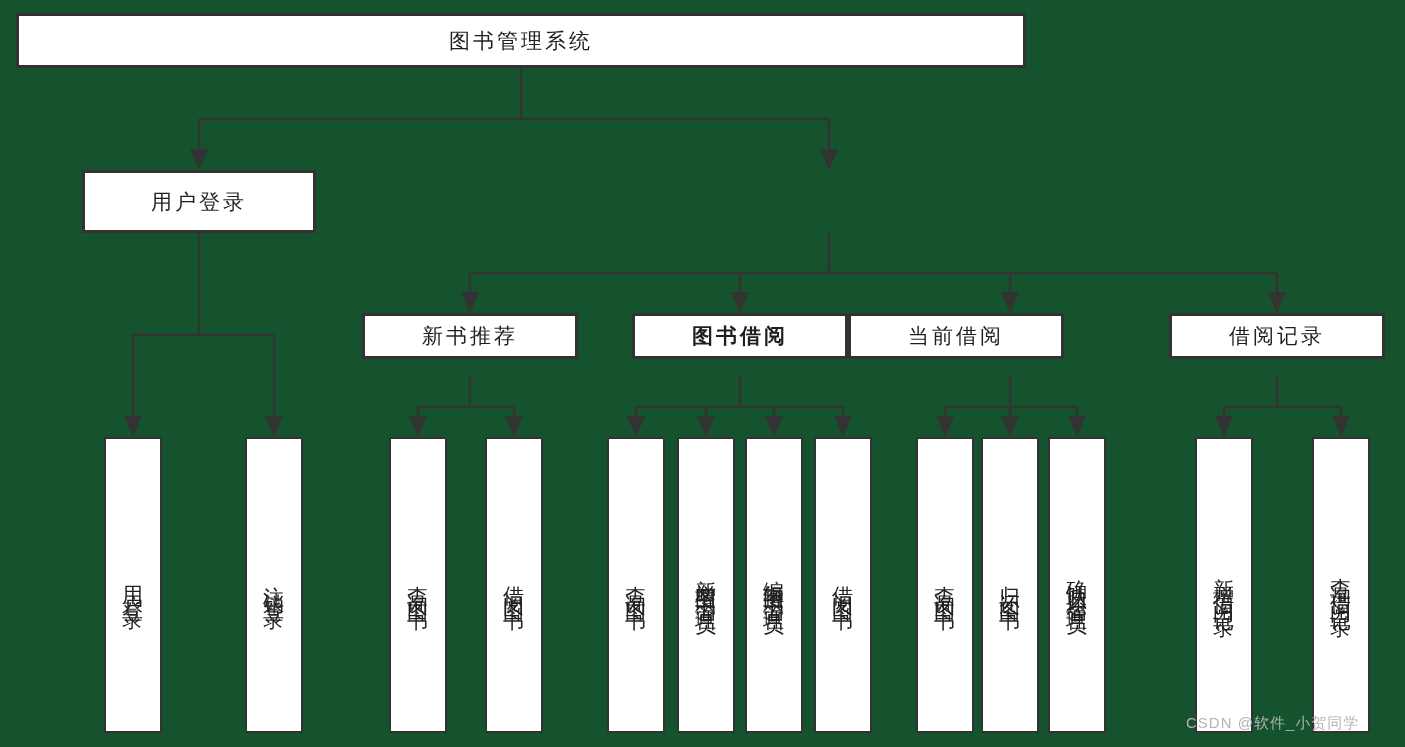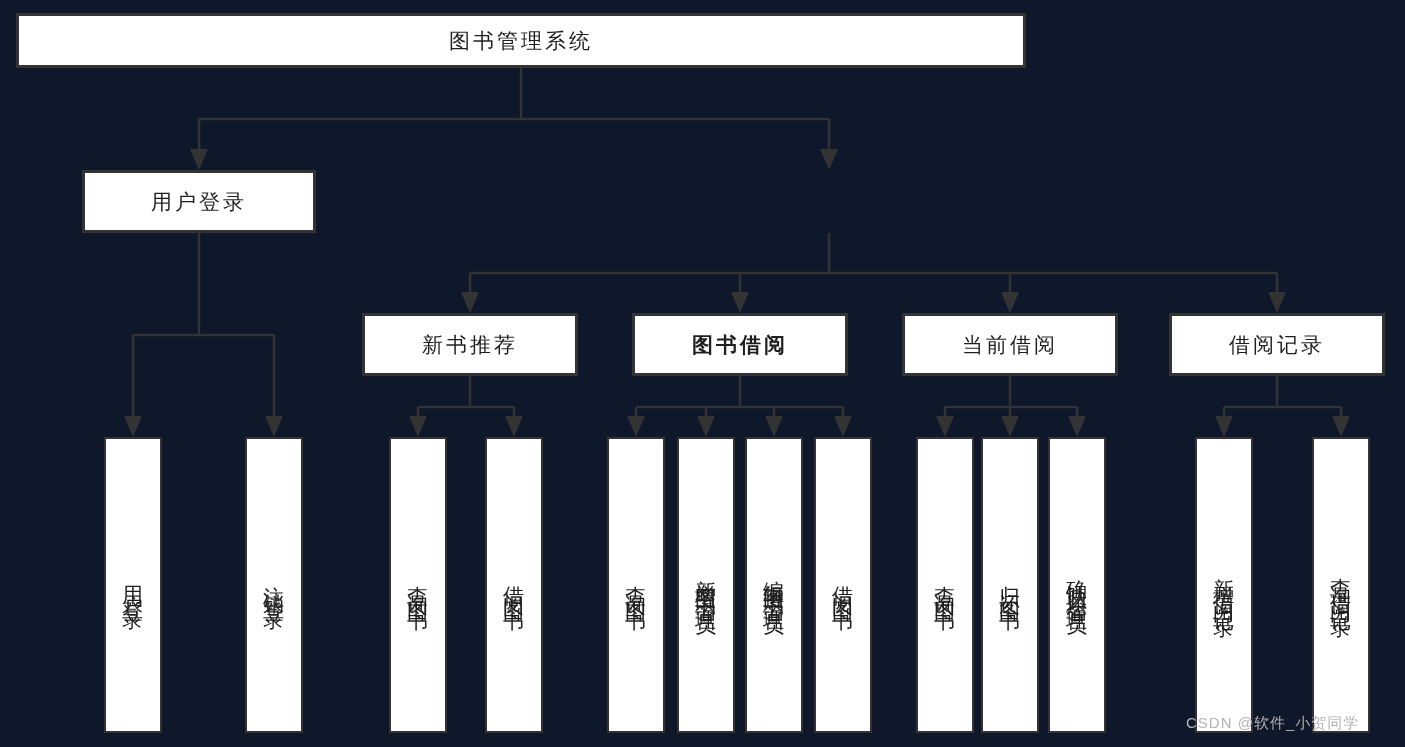--- a/index.html
+++ b/index.html
@@ -1,29 +1,29 @@
 <!DOCTYPE html>
 <html><head>
 <meta charset="utf-8">
 <style>
   html,body{margin:0;padding:0;background:#fff;}
   .canvas{
-    position:relative;width:1405px;height:747px;background:#0f172a;
+    position:relative;width:1405px;height:747px;background:#14532d;
     font-family:"Liberation Sans","DejaVu Sans",sans-serif;color:#1a1a1a;
     overflow:hidden;
   }
   .connectors{position:absolute;left:0;top:0;width:1405px;height:747px;pointer-events:none;}
   .node{
     position:absolute;box-sizing:border-box;background:#ffffff;
     border:3px solid #333333;display:flex;align-items:center;justify-content:center;
   }
   .hlabel{font-size:21px;letter-spacing:3px;color:#1f1f1f;white-space:nowrap;}
   .root{left:16px;top:13px;width:1010px;height:55px;}
   .lvl2{top:170px;width:234px;height:63px;}
-  .lvl3{top:313px;width:216px;height:63px;}
+  .lvl3{top:313px;width:216px;height:46px;}
   .leaf{top:437px;width:58px;height:296px;border-width:2.5px;}
   .vtext{
     writing-mode:vertical-rl;font-size:21px;line-height:1;
     letter-spacing:8px;color:#1f1f1f;
   }
   .vtext.long{letter-spacing:5px;}
   .watermark{
     position:absolute;left:1186px;top:714px;font-size:15px;
     color:#b3b3b3;letter-spacing:1px;white-space:nowrap;z-index:5;
   }
@@ -80,21 +80,21 @@
   <div class="node lvl2" style="left:82px;">
     <span class="hlabel">用户登录</span>
   </div>
 
   <div class="node lvl3" style="left:362px;">
     <span class="hlabel">新书推荐</span>
   </div>
   <div class="node lvl3" style="left:632px;font-weight:bold;">
     <span class="hlabel">图书借阅</span>
   </div>
-  <div class="node lvl3" style="left:902px;">
+  <div class="node lvl3" style="left:848px;">
     <span class="hlabel">当前借阅</span>
   </div>
   <div class="node lvl3" style="left:1169px;">
     <span class="hlabel">借阅记录</span>
   </div>
 
   <div class="node leaf" style="left:104px;">
     <span class="vtext">用户登录</span>
   </div>
   <div class="node leaf" style="left:245px;">

